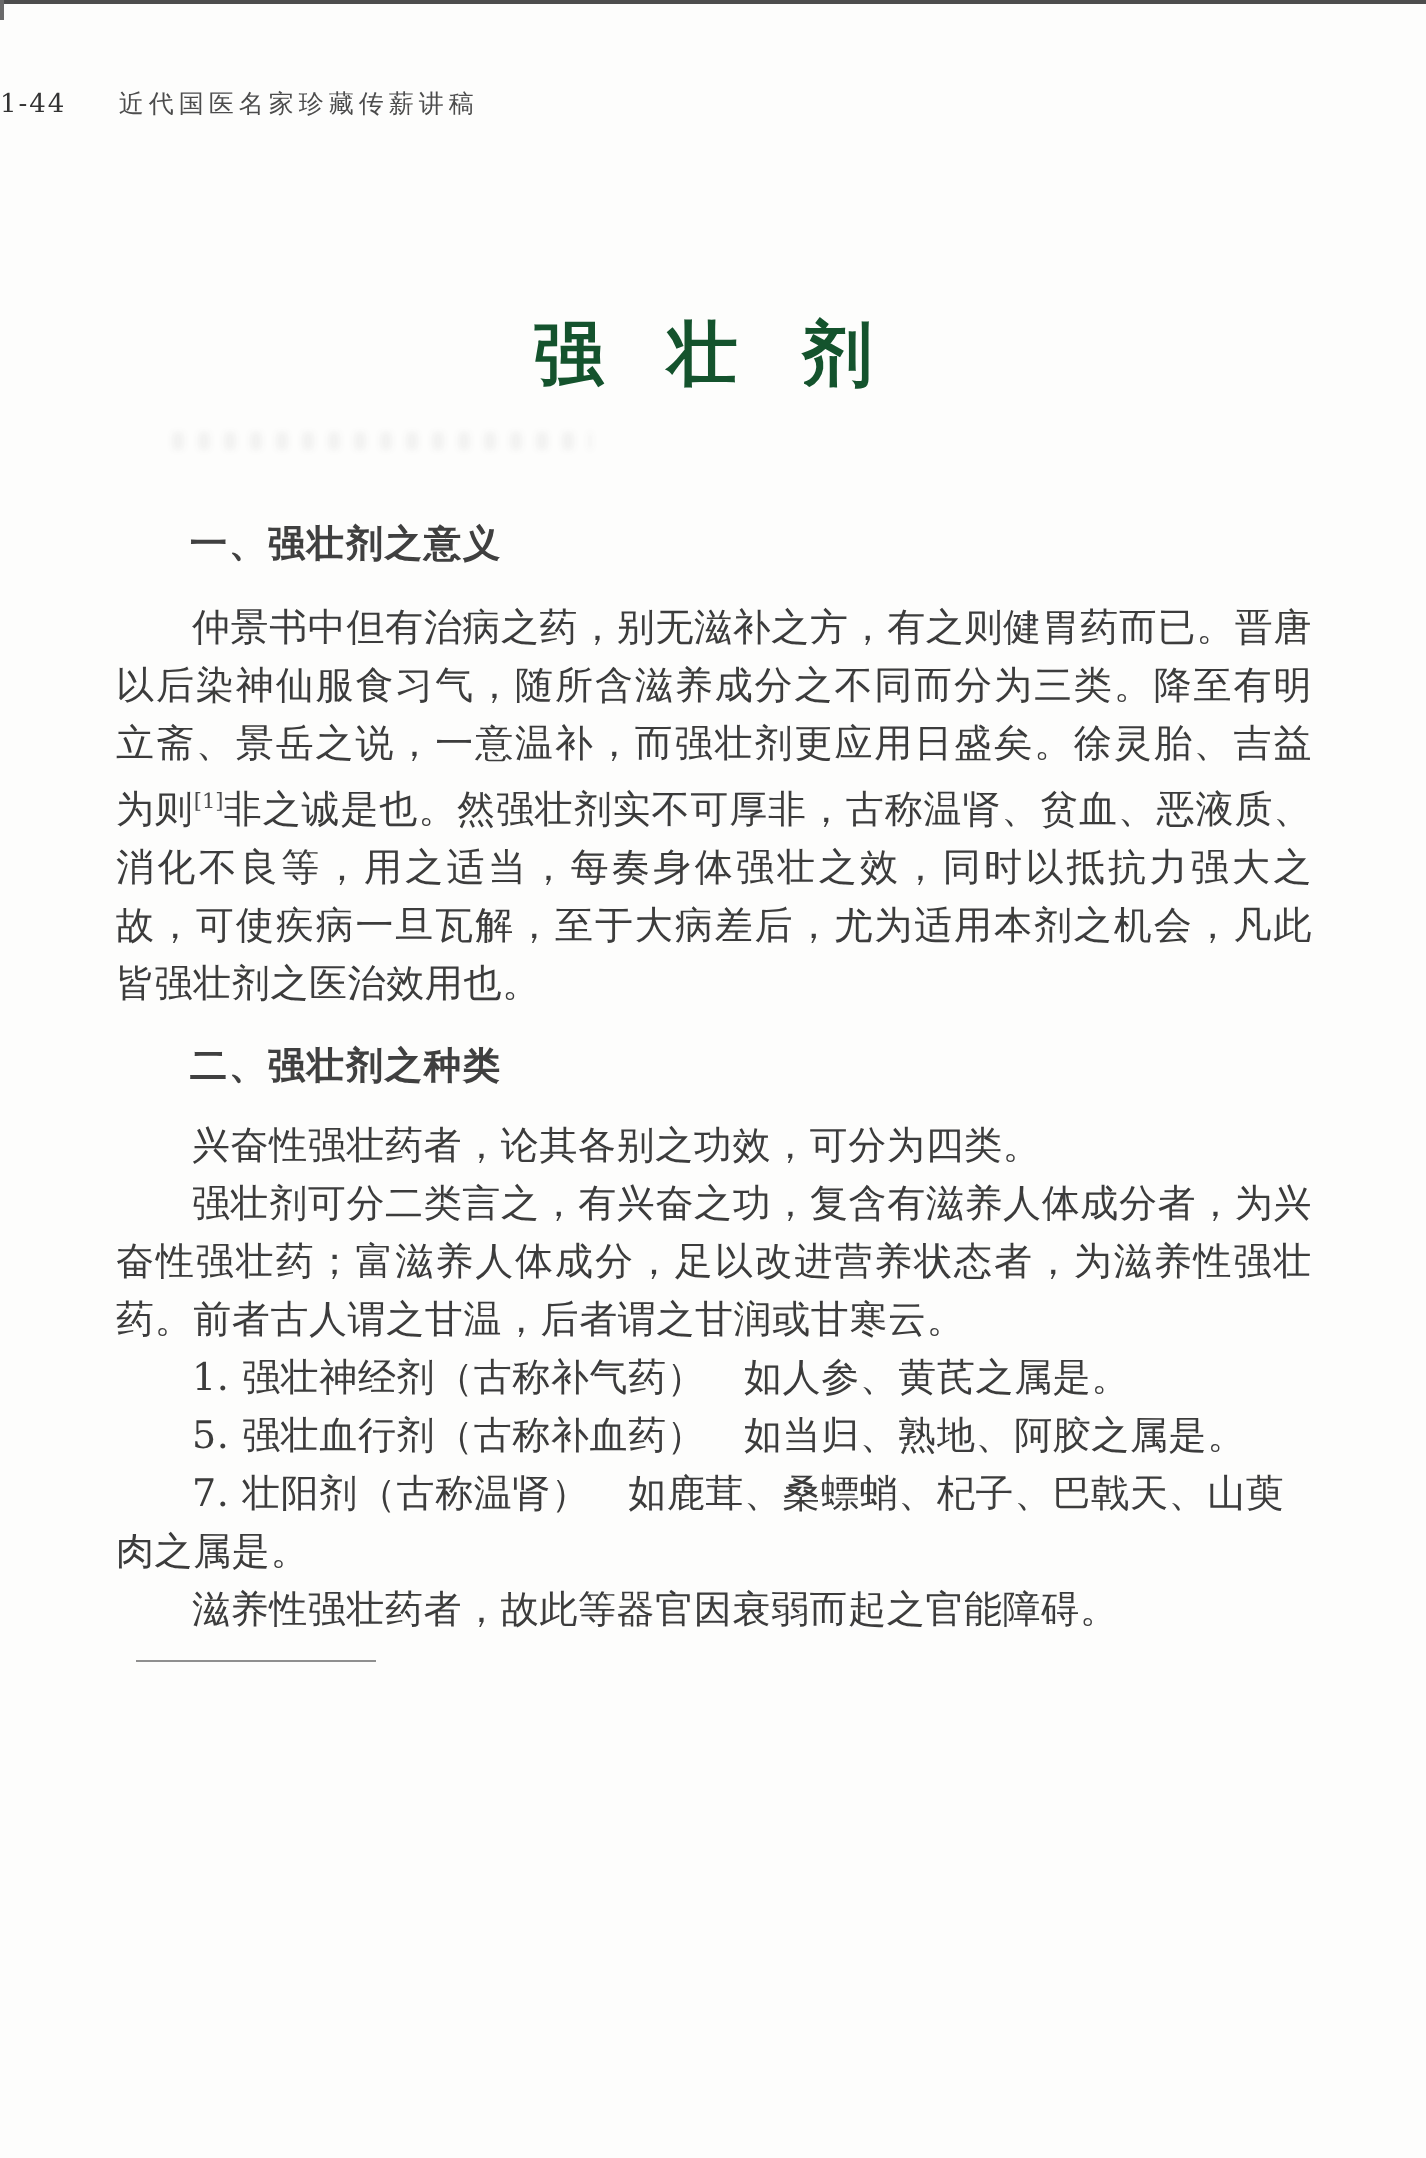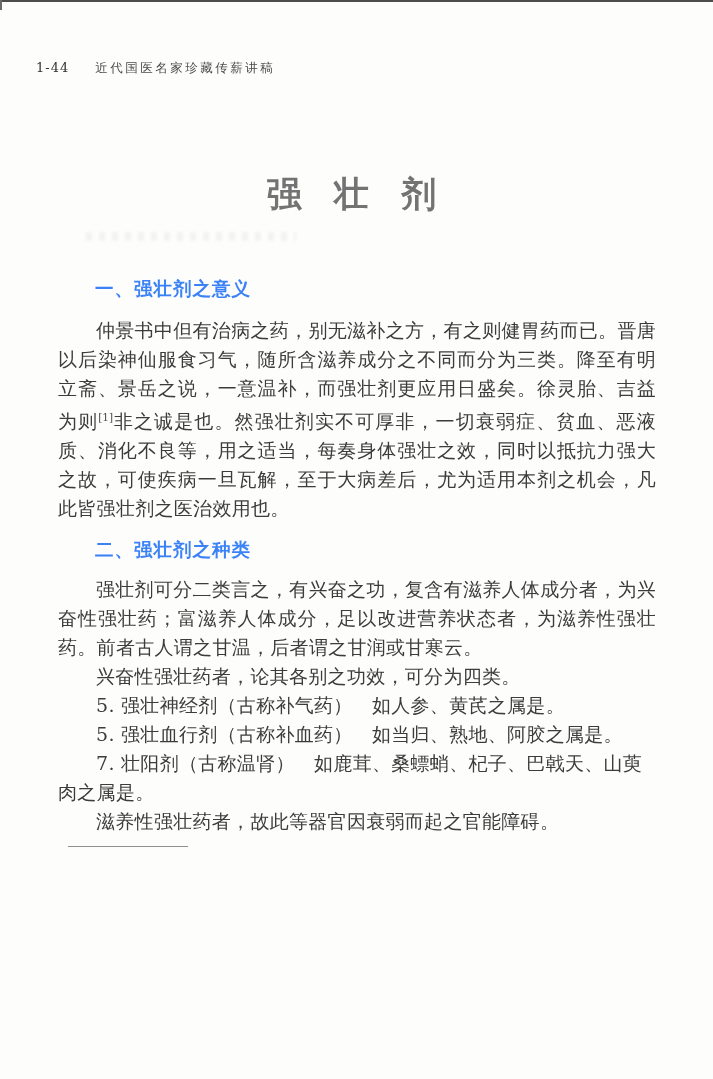--- a/index.html
+++ b/index.html
@@ -14,22 +14,21 @@
     position: absolute; top: 0; left: 0;
     width: 713px; height: 2px;
     background: #4d4d4d;
   }
   .scan-corner {
     position: absolute; top: 0; left: 0;
     width: 2px; height: 10px;
     background: #6a6a6a;
   }
   .header {
-    padding-top: 60px;
-    margin-left: 36px;
+    padding-top: 44px;
     font-size: 13px;
     color: #3f3f3f;
     height: 17px;
   }
   .pagenum {
     font-family: "DejaVu Serif", serif;
     letter-spacing: 1px;
     color: #333;
   }
   .booktitle {
@@ -39,40 +38,40 @@
     letter-spacing: 2.5px;
     font-family: "DejaVu Sans", sans-serif;
   }
   .title {
     margin: 95px 0 0 0;
     text-align: center;
     font-size: 35px;
     line-height: 44px;
     font-weight: bold;
     letter-spacing: 10px;
-    color: #737373;
+    color: #14532d;
     font-family: "DejaVu Serif", serif;
   }
   .ghost {
     margin: 16px 0 0 86px;
     width: 210px; height: 9px;
     background: repeating-linear-gradient(90deg, rgba(60,60,60,0.10) 0 6px, transparent 6px 13px);
     filter: blur(1.5px);
     opacity: 0.55;
   }
   .content {
     width: 598px;
     margin-left: 58px;
   }
   .section-heading {
     font-family: "DejaVu Sans", sans-serif;
     font-weight: bold;
     font-size: 18.5px;
     line-height: 24px;
-    color: #3b82f6;
+    color: #404040;
     padding-left: 37px;
     letter-spacing: 1px;
     margin: 0;
   }
   .section-heading.first { margin: 36px 0 15px 0; }
   .section-heading.second { margin: 15px 0 13px 0; }
   p.body {
     margin: 0;
     font-size: 19px;
     line-height: 29px;
@@ -112,29 +111,29 @@
 
 <h1 class="title">强 壮 剂</h1>
 
 <div class="ghost"></div>
 
 <div class="content">
 
   <h2 class="section-heading first">一、强壮剂之意义</h2>
 
 
-  <p class="body indent"><span>仲景书中但有治病之药，别无滋补之方，有之则健胃药而已。晋唐以后染神仙服食习气，随所含滋养成分之不同而分为三类。降至有明立斋、景岳之说，一意温补，而强壮剂更应用日盛矣。徐灵胎、吉益为则</span><sup class="fnref">[1]</sup><span>非之诚是也。然强壮剂实不可厚非，一切衰弱症、贫血、恶液质、消化不良等，用之适当，每奏身体强壮之效，同时以抵抗力强大之故，可使疾病一旦瓦解，至于大病差后，尤为适用本剂之机会，凡此皆强壮剂之医治效用也。</span></p>
+  <p class="body indent"><span>仲景书中但有治病之药，别无滋补之方，有之则健胃药而已。晋唐以后染神仙服食习气，随所含滋养成分之不同而分为三类。降至有明立斋、景岳之说，一意温补，而强壮剂更应用日盛矣。徐灵胎、吉益为则</span><sup class="fnref">[1]</sup><span>非之诚是也。然强壮剂实不可厚非，古称温肾、贫血、恶液质、消化不良等，用之适当，每奏身体强壮之效，同时以抵抗力强大之故，可使疾病一旦瓦解，至于大病差后，尤为适用本剂之机会，凡此皆强壮剂之医治效用也。</span></p>
 
   <h2 class="section-heading second">二、强壮剂之种类</h2>
 
+  <p class="body indent line">兴奋性强壮药者，论其各别之功效，可分为四类。</p>
+
   <p class="body indent">强壮剂可分二类言之，有兴奋之功，复含有滋养人体成分者，为兴奋性强壮药；富滋养人体成分，足以改进营养状态者，为滋养性强壮药。前者古人谓之甘温，后者谓之甘润或甘寒云。</p>
 
-  <p class="body indent line">兴奋性强壮药者，论其各别之功效，可分为四类。</p>
-
-  <p class="body indent line">5. 强壮神经剂（古称补气药）　如人参、黄芪之属是。</p>
+  <p class="body indent line">1. 强壮神经剂（古称补气药）　如人参、黄芪之属是。</p>
   <p class="body indent line">5. 强壮血行剂（古称补血药）　如当归、熟地、阿胶之属是。</p>
   <p class="body indent line">7. 壮阳剂（古称温肾）　如鹿茸、桑螵蛸、杞子、巴戟天、山萸肉之属是。</p>
 
   <p class="body indent line">滋养性强壮药者，故此等器官因衰弱而起之官能障碍。</p>
 
 </div>
 
 <div class="footnote">
   <div class="fn-rule"></div>
 

